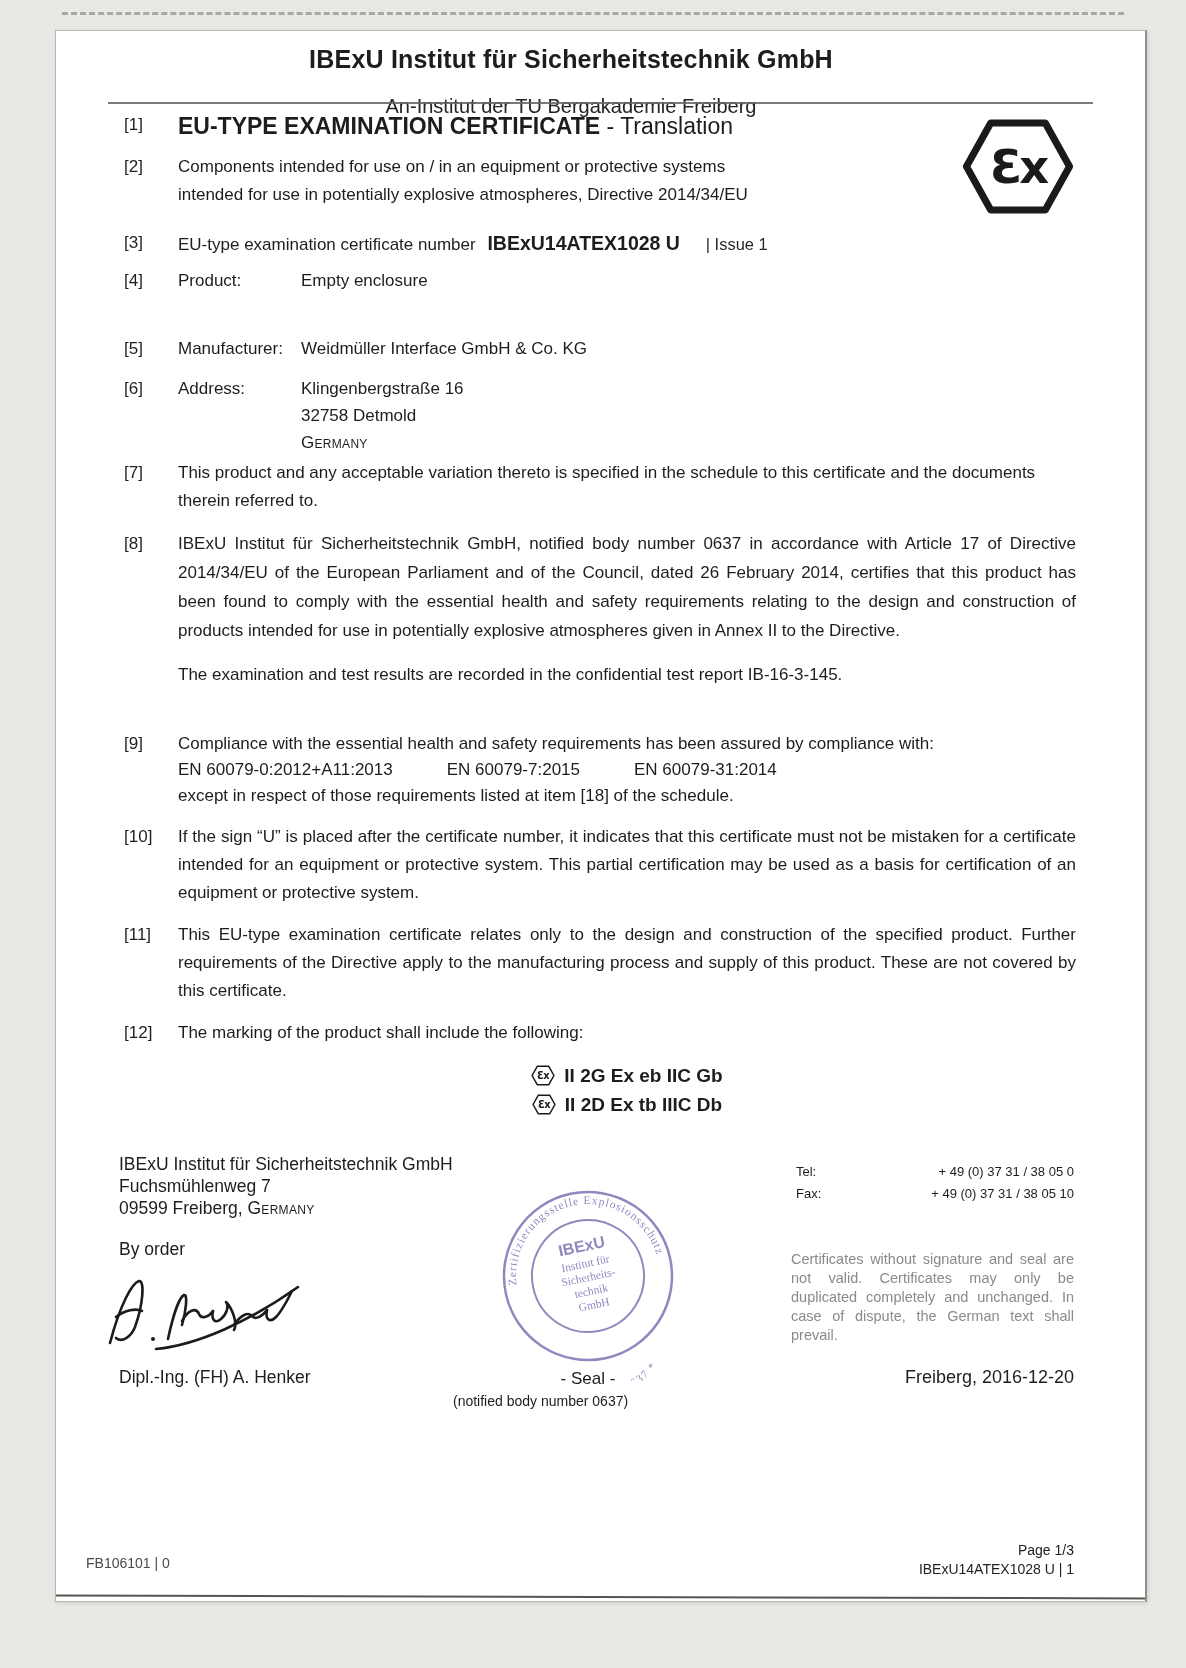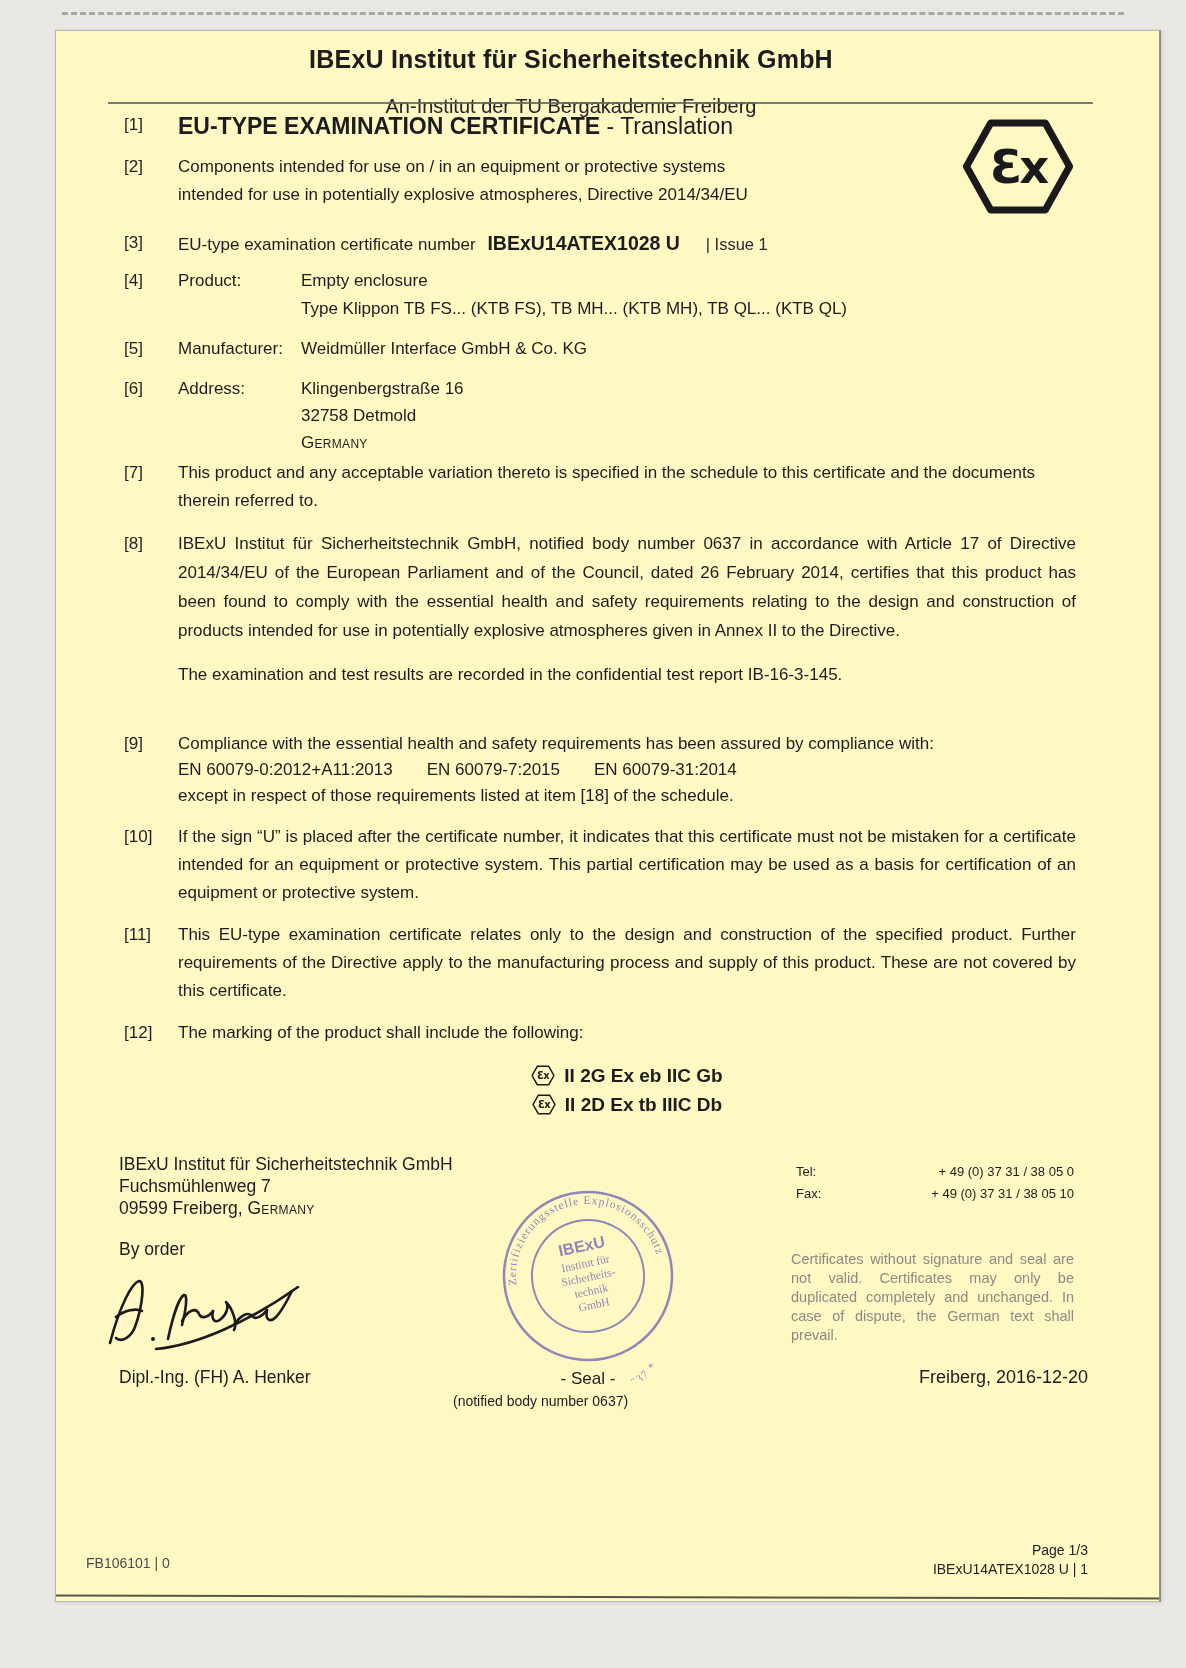--- a/index.html
+++ b/index.html
@@ -7,24 +7,23 @@
     width:1186px;height:1668px;position:relative;overflow:hidden;
     background:#e9e8e4;
     font-family:"Liberation Sans",sans-serif;color:#1d1d1f;
   }
   .scan-artifact-top{
     position:absolute;left:62px;top:12px;width:1062px;height:0;
     border-top:3px dashed rgba(50,50,50,.35);
   }
   .page{
     position:absolute;left:55px;top:30px;width:1089px;height:1570px;
-    background:#fef9c3;
+    background:#ffffff;
     border:1px solid #b9b8b2;border-right:2px solid #8f8e88;
     box-shadow:1px 1px 4px rgba(0,0,0,.12);
-    padding-left:14px;
   }
   
   .header{position:absolute;left:50px;top:14px;width:930px;text-align:center}
   .org-name{font-size:25px;font-weight:bold;letter-spacing:.2px}
   .org-sub{font-size:20px;margin-top:21px;color:#242426}
   .header-rule{position:absolute;left:52px;top:71px;width:985px;height:0;
     border-top:2px solid #64645f;opacity:.85}
   .ex-logo{position:absolute;left:906px;top:86px;width:112px;height:99px}
 
   
@@ -36,21 +35,21 @@
   .sc{font-variant:small-caps;letter-spacing:.3px}
 
   .title-line{font-size:23px;font-weight:bold;line-height:30px;white-space:nowrap}
   .title-suffix{font-weight:normal}
   .cert-line{white-space:nowrap}
   .cert-num{font-weight:bold;font-size:19.5px;margin:0 21px 0 7px}
   .issue{font-size:16.5px;color:#2a2a2c}
 
   .lv{display:grid;grid-template-columns:123px 1fr}
 
-  .standards{display:flex;gap:34px;white-space:nowrap}
+  .standards{display:flex;gap:54px;white-space:nowrap}
 
   .markings{margin-top:14px;text-align:center}
   .marking-line{display:flex;align-items:center;justify-content:center;gap:9px;
     font-size:19px;font-weight:bold;line-height:29px}
   .marking-line svg{flex:0 0 auto}
 
   
   .inst{position:absolute;left:63px;top:1122px;font-size:17.5px;line-height:22px}
   .by-order{position:absolute;left:63px;top:1208px;font-size:17.5px}
   .signature{position:absolute;left:42px;top:1232px}
@@ -120,21 +119,20 @@
       <span class="issue">| Issue 1</span>
     </div>
   </div>
 
   <div class="row" style="top:236px">
     <div class="num">[4]</div>
     <div class="lv">
       <div>Product:</div>
       <div>
         <div class="b">Empty enclosure</div>
-        <div>Type Klippon TB FS... (KTB FS), TB MH... (KTB MH), TB QL... (KTB QL)</div>
       </div>
     </div>
   </div>
 
   <div class="row" style="top:304px">
     <div class="num">[5]</div>
     <div class="lv">
       <div>Manufacturer:</div>
       <div>Weidmüller Interface GmbH &amp; Co. KG</div>
     </div>

